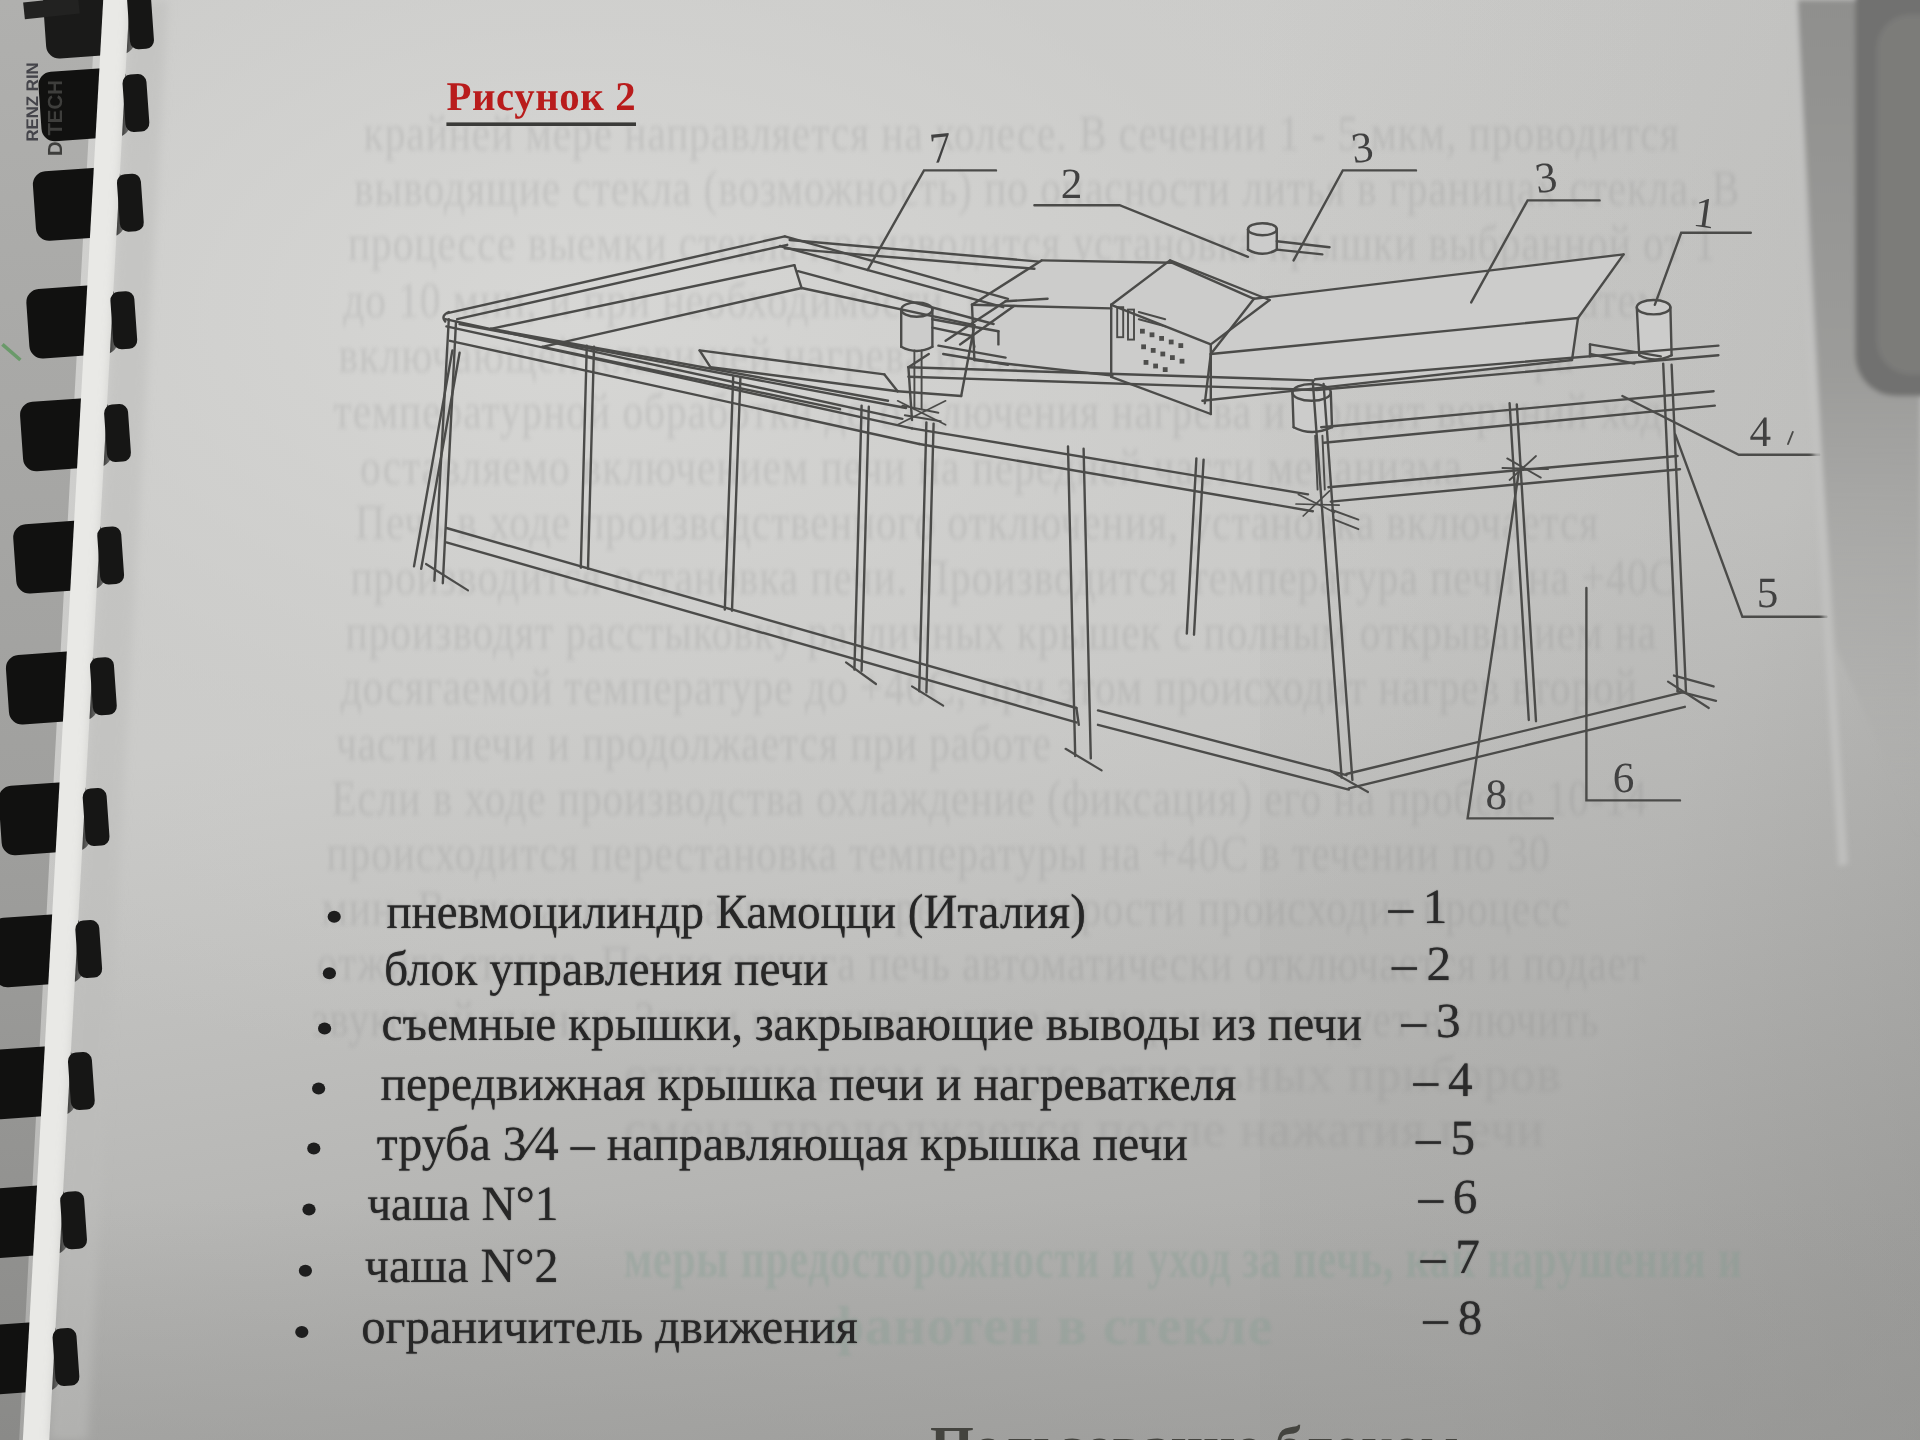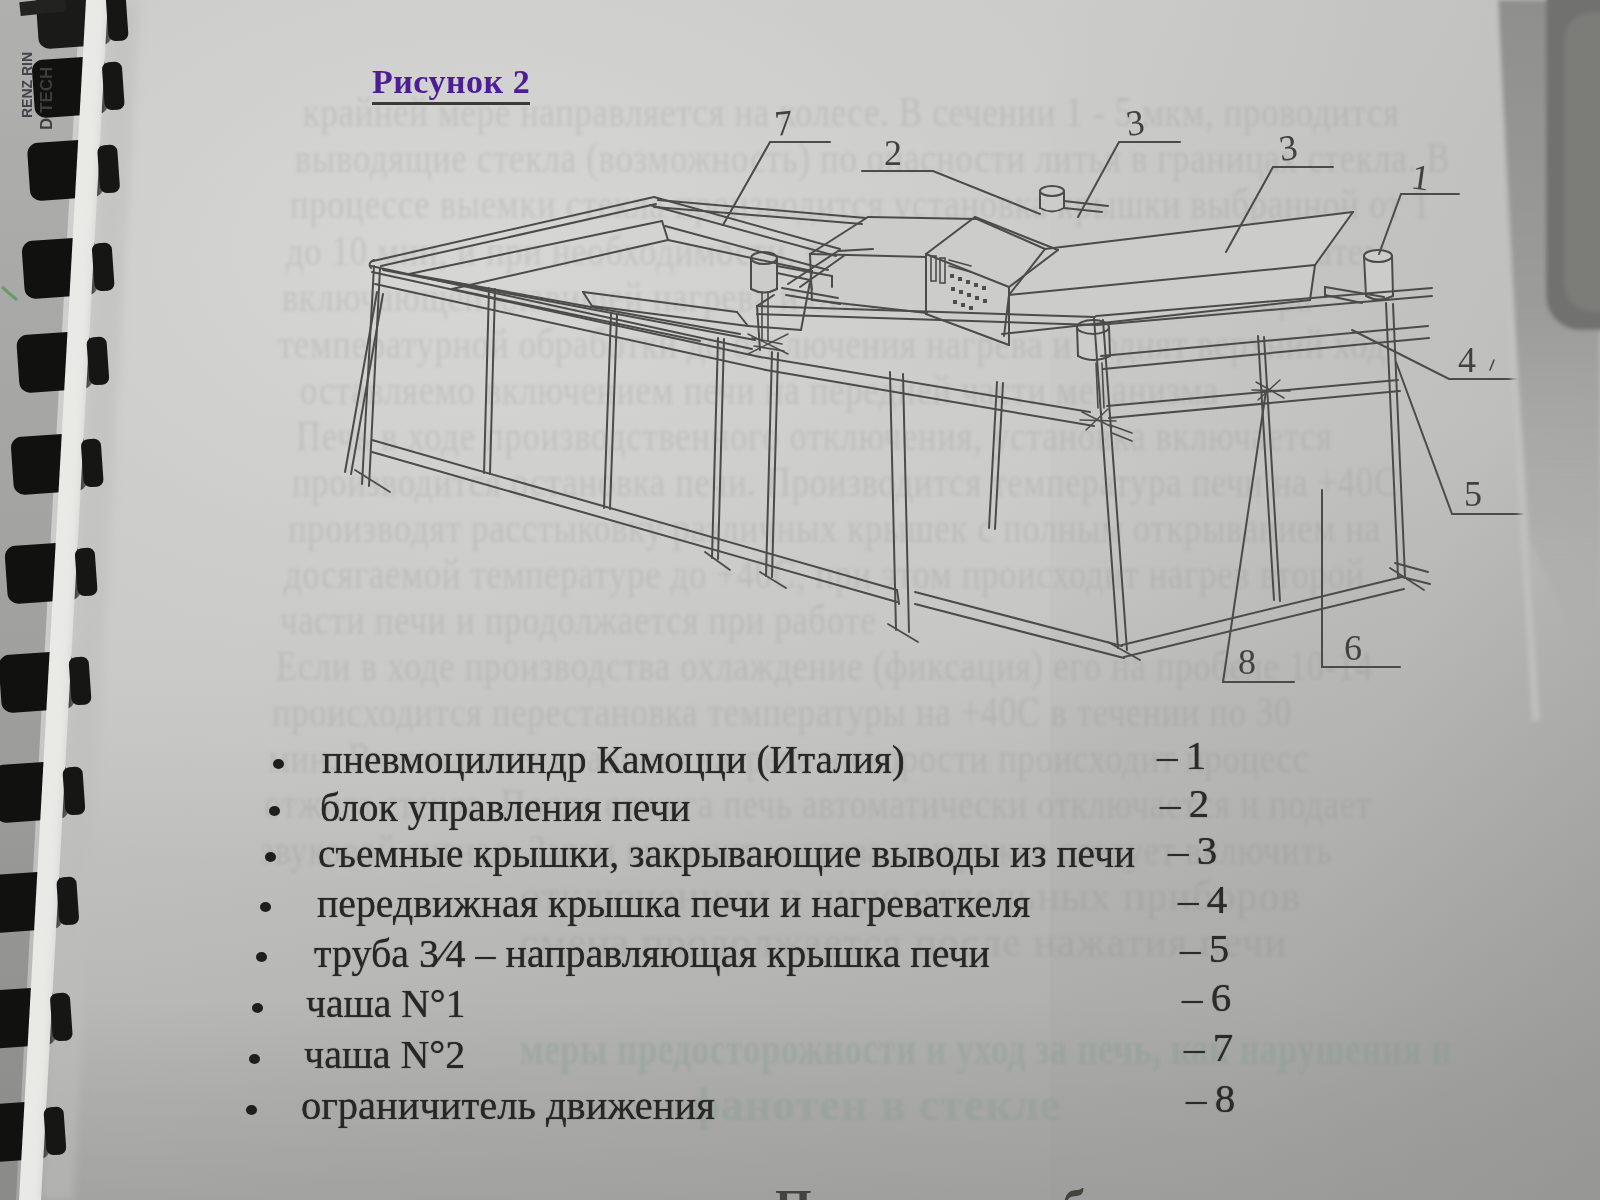--- a/index.html
+++ b/index.html
@@ -42,21 +42,21 @@
 <div class="ghost" style="left:272px;top:688px;transform-origin:0 0;transform:scaleX(0.82);">происходится  перестановка  температуры  на  +40С  в  течении  по  30</div>
 <div class="ghost" style="left:268px;top:734px;transform-origin:0 0;transform:scaleX(0.82);">мин.  Включаются  клавиши  нагрева  и  скорости  происходит  процесс</div>
 <div class="ghost" style="left:264px;top:780px;transform-origin:0 0;transform:scaleX(0.82);">отжига  стекла.  После  отжига  печь  автоматически  отключается  и  подает</div>
 <div class="ghost" style="left:260px;top:826px;transform-origin:0 0;transform:scaleX(0.82);">звуковой  сигнал.  Затем  включит  нагрева  и  нарежке  следует  включить</div>
 <div class="ghost" style="left:520px;top:872px;transform-origin:0 0;transform:scaleX(1.0);">отключением  в  виде  отдельных  приборов</div>
 <div class="ghost" style="left:520px;top:918px;transform-origin:0 0;transform:scaleX(1.0);">смена  продолжается  после  нажатия  печи</div>
 
 <div class="ghost" style="left:520px;top:1022px;font-size:46px;color:rgba(125,155,142,0.30);font-weight:bold;filter:blur(1.2px);transform-origin:0 0;transform:scaleX(0.75);">меры предосторожности и уход за печь, как нарушения и</div>
 <div class="ghost" style="left:688px;top:1078px;font-size:46px;color:rgba(125,155,142,0.30);font-weight:bold;filter:blur(1.2px);transform-origin:0 0;transform:scaleX(1.0);">фанотен  в  стекле</div>
 
-<div class="abs" style="left:372px;top:62px;font-size:34px;font-weight:bold;color:#4c1d95;letter-spacing:0.5px;border-bottom:3px solid #3a3a38;padding-bottom:0px;line-height:40px;">Рисунок&nbsp;2</div>
+<div class="abs" style="left:372px;top:62px;font-size:34px;font-weight:bold;color:#b91c1c;letter-spacing:0.5px;border-bottom:3px solid #3a3a38;padding-bottom:0px;line-height:40px;">Рисунок&nbsp;2</div>
 
 <svg class="abs" style="left:0;top:0;" width="1600" height="1200" viewBox="0 0 1600 1200" fill="none" stroke="#4b4b49" stroke-width="2.2" stroke-linecap="round">
 <g>
 <polygon points="810,254 868,217 977,219 926,257" fill="#cccccb" stroke="none"></polygon>
 <polygon points="926,254 975,217 1058,250 1009,287" fill="#cccccb" stroke="none"></polygon>
 <polygon points="926,254 1009,287 1009,345 926,314" fill="#cccccb" stroke="none"></polygon>
 <polygon points="810,254 926,257 927,313 812,300" fill="#cccccb" stroke="none"></polygon>
 <polygon points="1004,336 1009,295 1315,265 1310,300" fill="#cccccb" stroke="none"></polygon>
 <polygon points="1009,295 1045,249 1353,212 1315,265" fill="#cccccb" stroke="none"></polygon>
 <ellipse cx="1052" cy="191" rx="12" ry="5" fill="#cccccb" stroke="none"></ellipse>

